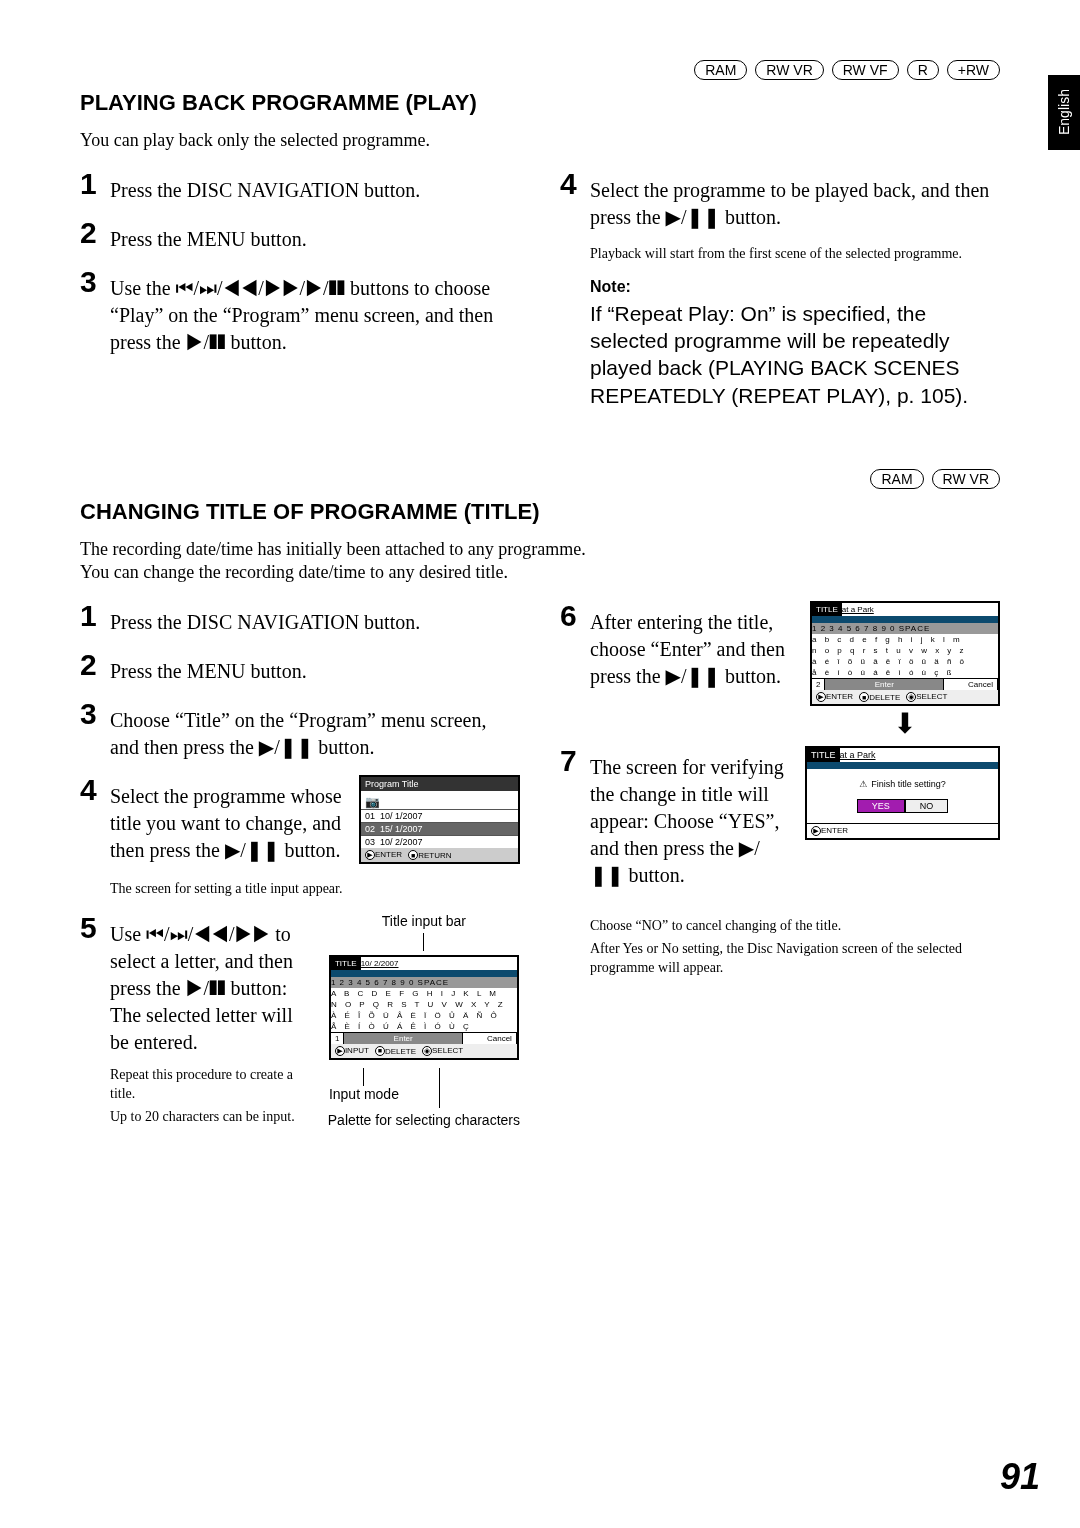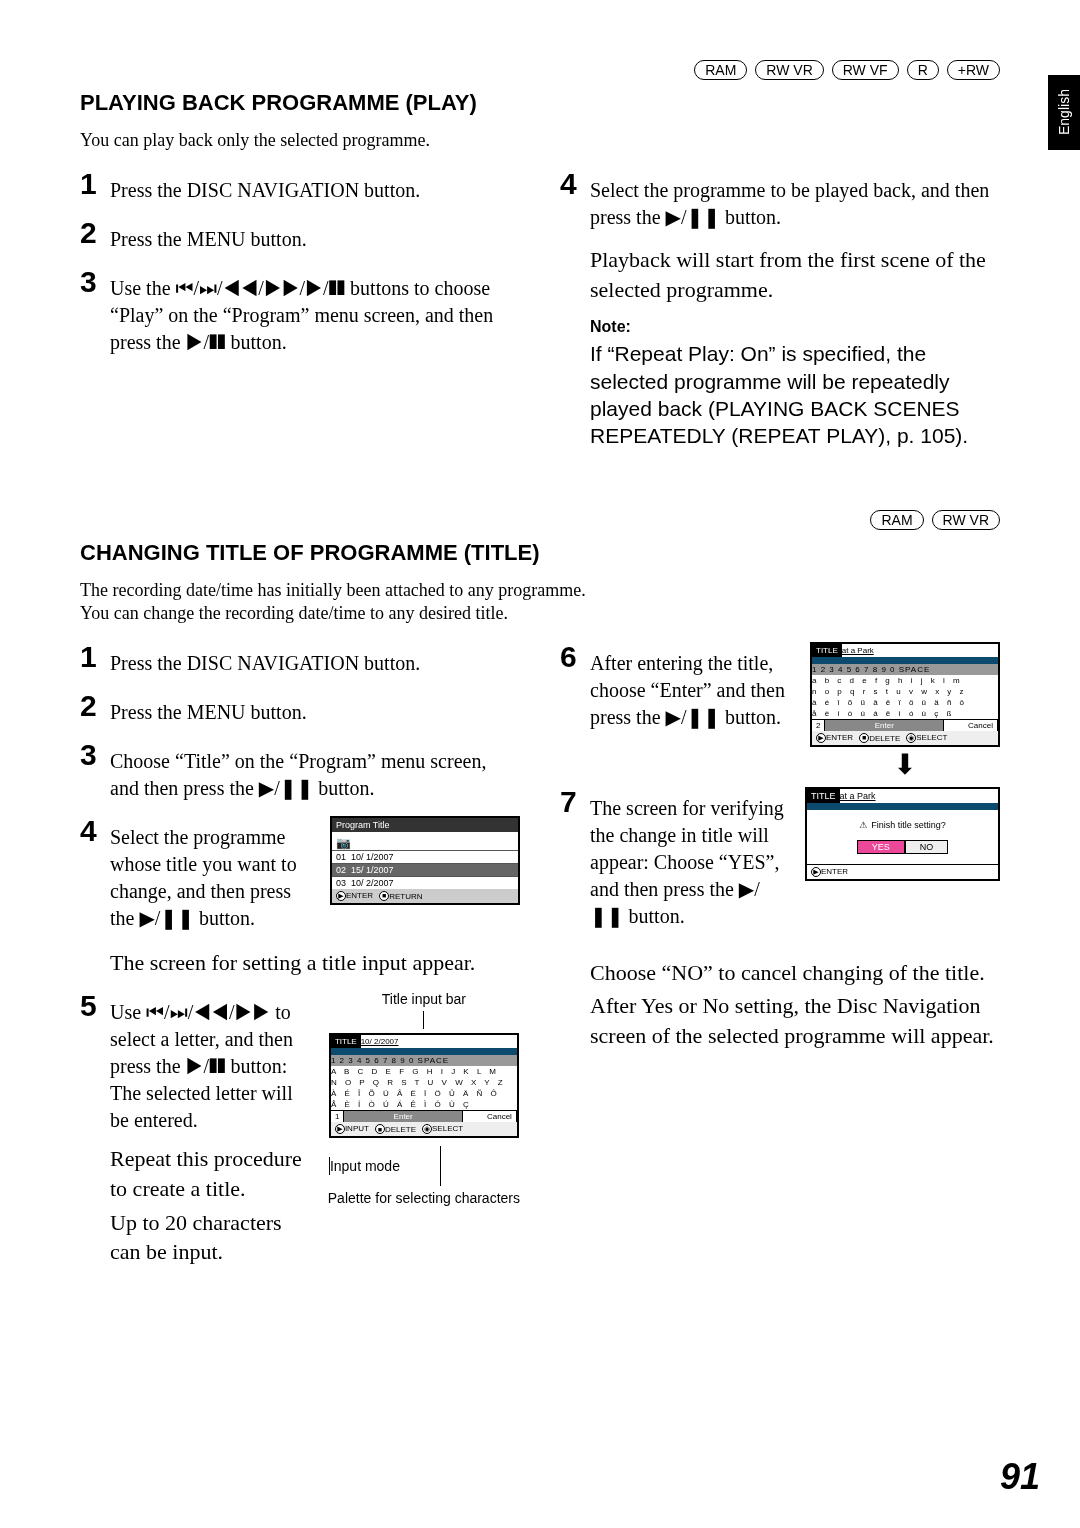--- a/index.html
+++ b/index.html
@@ -72,40 +72,40 @@
     margin-right: 8px;
     min-width: 22px;
   }
   .step-text {
     font-size: 20px;
     line-height: 1.35;
     padding-top: 8px;
   }
   .step-indent {
     margin-left: 30px;
-    font-size: 22px;
+    font-size: 14px;
     line-height: 1.35;
     margin-bottom: 14px;
   }
   .note-head {
     font-family: Arial, sans-serif;
     font-weight: bold;
     font-size: 16px;
     margin-bottom: 4px;
   }
   .note-text {
     font-family: Arial, sans-serif;
     font-size: 21px;
     line-height: 1.3;
     margin-left: 30px;
   }
   .section-gap { height: 60px; }
   .mini-screen {
     border: 2px solid #000;
-    width: 190px;
+    width: 161px;
     background: #fff;
     font-family: Arial, sans-serif;
     font-size: 9px;
   }
   .mini-screen-title {
     background: #333;
     color: #fff;
     padding: 2px 4px;
     font-size: 9px;
   }
@@ -211,21 +211,21 @@
     display: flex;
     justify-content: center;
     gap: 0;
     margin-bottom: 4px;
   }
   .vbtn {
     padding: 1px 14px;
     border: 1px solid #000;
     font-size: 9px;
   }
-  .vbtn.yes { background: #ec4899; color: #fff; }
+  .vbtn.yes { background: #a21caf; color: #fff; }
   .vbtn.no { background: #eee; }
   .verify-footer {
     border-top: 1px solid #000;
     padding: 2px 4px;
     font-size: 8px;
     text-align: left;
   }
   .big-arrow {
     font-size: 28px;
     text-align: center;
@@ -370,21 +370,21 @@
             <div class="palette-btn enter">Enter</div>
             <div class="palette-btn cancel">Cancel</div>
           </div>
           <div class="mini-footer" style="background:#eee;">
             <span><span class="circle-icon">▶</span><span>INPUT</span></span>
             <span><span class="circle-icon">■</span><span>DELETE</span></span>
             <span><span class="circle-icon">◉</span><span>SELECT</span></span>
           </div>
         </div>
         <div style="display:flex; gap:40px; width:190px; margin-top:4px;">
-          <div style="display:flex; flex-direction:row; align-items:center;">
+          <div style="display:flex; flex-direction:column; align-items:center;">
             <div class="arrow-line"></div>
             <div class="label-sans">Input mode</div>
           </div>
           <div style="display:flex; flex-direction:column; align-items:center;">
             <div class="arrow-line" style="height:40px;"></div>
           </div>
         </div>
         <div class="label-sans" style="text-align:center;">Palette for selecting characters</div>
       </div>
     </div>

